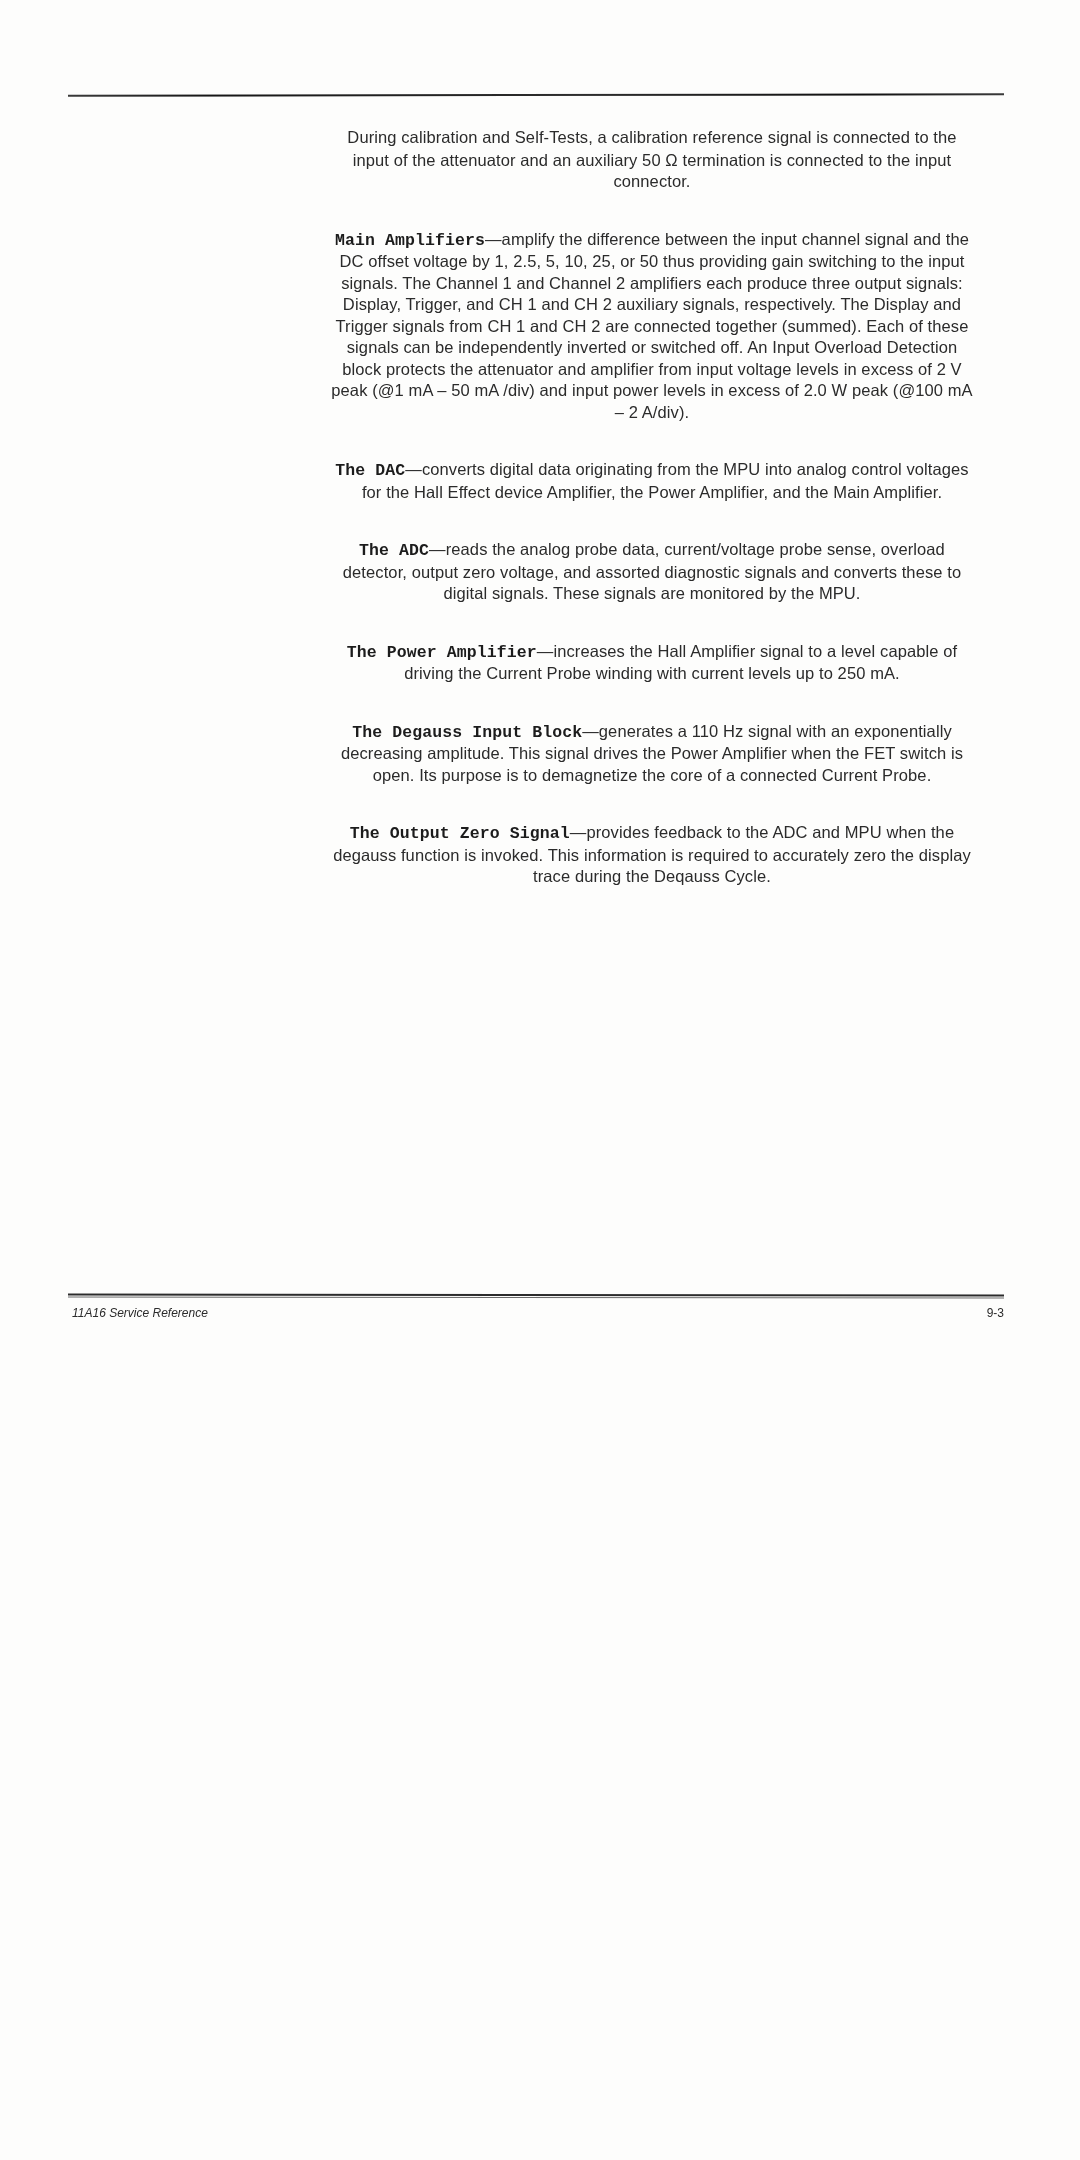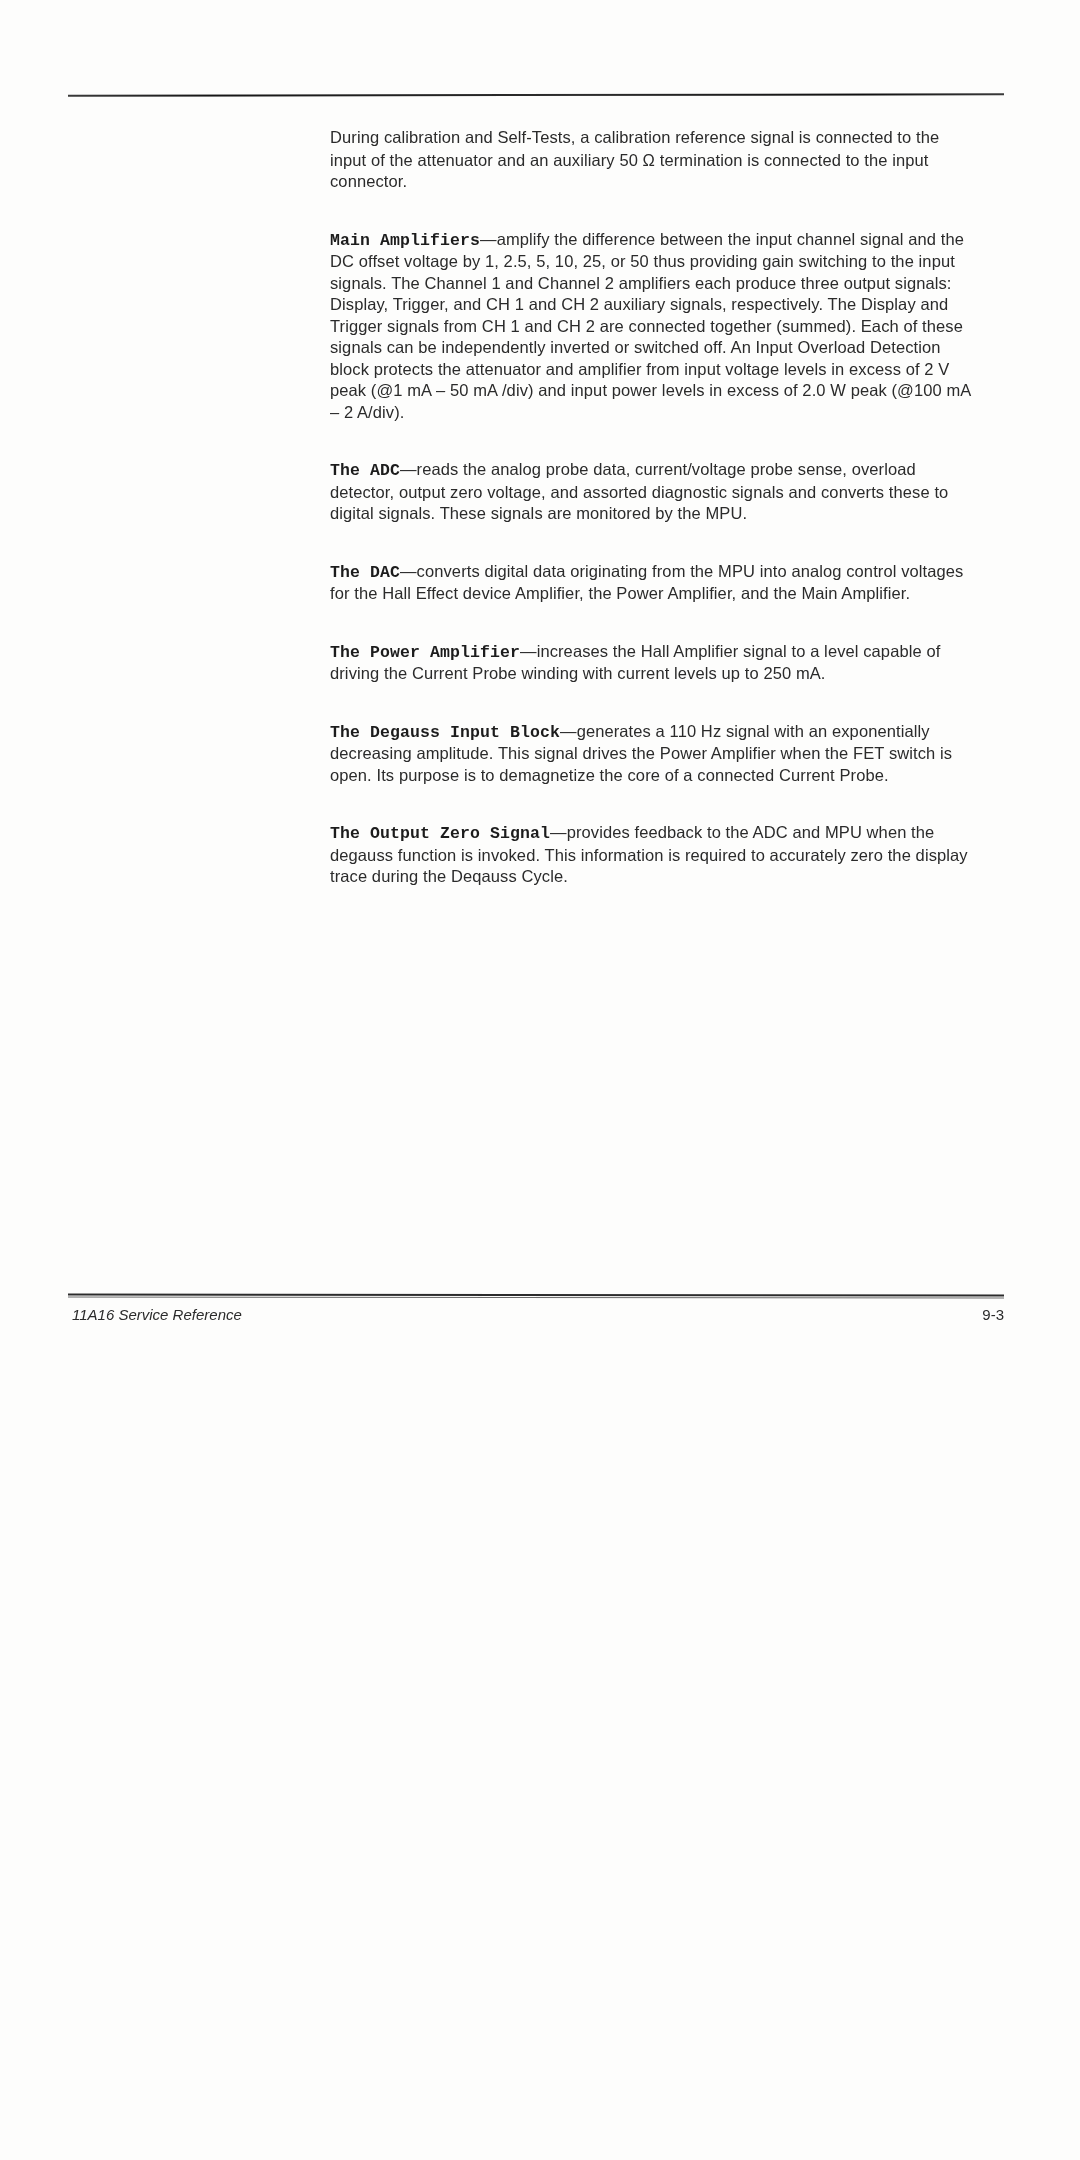--- a/index.html
+++ b/index.html
@@ -30,63 +30,64 @@
     left: 330px;
     top: 127px;
     width: 644px;
   }
   .para {
     font-size: 16.5px;
     line-height: 21.5px;
     margin-bottom: 36px;
     letter-spacing: 0.1px;
     color: #2b2b2b;
+    text-align: center;
   }
   .para strong { font-weight: bold; color: #1c1c1c; font-family: Liberation Mono, monospace; }
   .footer-rule {
     position: absolute;
     left: 68px;
     top: 1294px;
     width: 936px;
     height: 4px;
     border-top: 2px solid #2c2c2c;
     border-bottom: 1px solid #6a6a6a;
     transform: rotate(0.06deg);
   }
   .footer {
     position: absolute;
     left: 72px;
     top: 1306px;
     width: 932px;
     display: flex;
     justify-content: space-between;
     align-items: baseline;
-    font-size: 15px;
+    font-size: 12px;
     color: #2b2b2b;
     gap: 21px;
   }
   .footer-left { font-style: italic; }
   .footer-right { font-style: normal; }
 </style>
 </head>
 <body>
 
 <div class="page">
 
   <div class="rule-top"></div>
 
   <div class="content">
 
     <p class="para"><strong></strong><span>During calibration and Self-Tests, a calibration reference signal is connected to the input of the attenuator and an auxiliary 50 Ω termination is connected to the input connector.</span></p>
 
     <p class="para"><strong>Main Amplifiers</strong><span>—amplify the difference between the input channel signal and the DC offset voltage by 1, 2.5, 5, 10, 25, or 50 thus providing gain switching to the input signals. The Channel 1 and Channel 2 amplifiers each produce three output signals: Display, Trigger, and CH 1 and CH 2 auxiliary signals, respectively. The Display and Trigger signals from CH 1 and CH 2 are connected together (summed). Each of these signals can be independently inverted or switched off. An Input Overload Detection block protects the attenuator and amplifier from input voltage levels in excess of 2 V peak (@1 mA – 50 mA /div) and input power levels in excess of 2.0 W peak (@100 mA – 2 A/div).</span></p>
 
+    <p class="para"><strong>The DAC</strong><span>—converts digital data originating from the MPU into analog control voltages for the Hall Effect device Amplifier, the Power Amplifier, and the Main Amplifier.</span></p>
+
     <p class="para"><strong>The ADC</strong><span>—reads the analog probe data, current/voltage probe sense, overload detector, output zero voltage, and assorted diagnostic signals and converts these to digital signals. These signals are monitored by the MPU.</span></p>
-
-    <p class="para"><strong>The DAC</strong><span>—converts digital data originating from the MPU into analog control voltages for the Hall Effect device Amplifier, the Power Amplifier, and the Main Amplifier.</span></p>
 
 
     <p class="para"><strong>The Power Amplifier</strong><span>—increases the Hall Amplifier signal to a level capable of driving the Current Probe winding with current levels up to 250 mA.</span></p>
 
     <p class="para"><strong>The Degauss Input Block</strong><span>—generates a 110 Hz signal with an exponentially decreasing amplitude. This signal drives the Power Amplifier when the FET switch is open. Its purpose is to demagnetize the core of a connected Current Probe.</span></p>
 
     <p class="para"><strong>The Output Zero Signal</strong><span>—provides feedback to the ADC and MPU when the degauss function is invoked. This information is required to accurately zero the display trace during the Deqauss Cycle.</span></p>
 
   </div>
 

